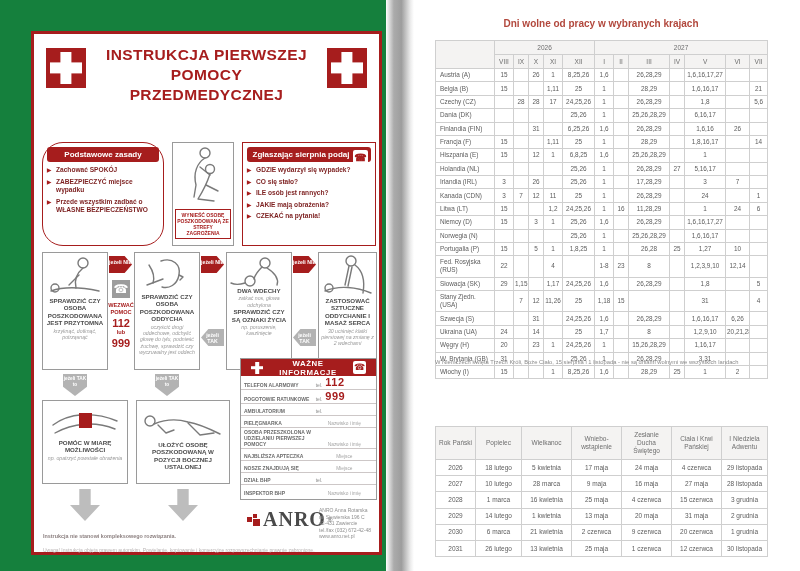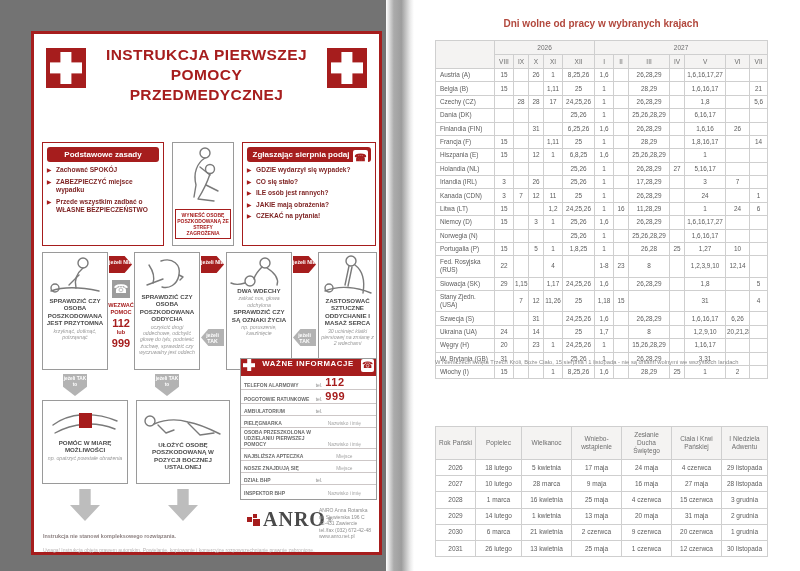--- a/index.html
+++ b/index.html
@@ -1,21 +1,21 @@
 <!DOCTYPE html>
 <html><head>
 <meta charset="utf-8">
 <style>
   html,body{margin:0;padding:0;width:800px;height:571px;background:#fff;overflow:hidden;
     font-family:"Liberation Sans", sans-serif;}
   
   #canvas{position:relative;width:800px;height:571px;background:#fff;}
   .gutter{position:absolute;left:386px;top:0;width:28px;height:571px;
     background:linear-gradient(90deg,#ffffff 0%,#ababab 28%,#9d9d9d 55%,#ededed 88%,#ffffff 100%);}
-  .page-left{position:absolute;left:0;top:0;width:386px;height:571px;background:#737373;}
+  .page-left{position:absolute;left:0;top:0;width:386px;height:571px;background:#15803d;}
   .page-right{position:absolute;left:414px;top:0;width:386px;height:571px;background:#fff;}
 
   
   .poster{position:absolute;left:31px;top:31px;width:351px;height:524px;border:3px solid #a61d1d;
     box-sizing:border-box;background:#fff;}
   .cross{position:absolute;width:40px;height:40px;background:#a61d1d;}
   .cross .v{position:absolute;left:50%;top:11%;width:28%;height:78%;background:#fff;transform:translateX(-50%);}
   .cross .h{position:absolute;top:50%;left:11%;height:28%;width:78%;background:#fff;transform:translateY(-50%);}
   .poster-title{position:absolute;left:58px;width:229px;top:11px;margin:0;text-align:center;
     font-size:15.5px;line-height:20px;font-weight:bold;color:#a61d1d;letter-spacing:.4px;}
@@ -53,21 +53,21 @@
     font-weight:bold;font-size:7.4px;line-height:9px;text-align:center;display:flex;align-items:center;
     justify-content:center;padding:0 3px;box-sizing:border-box;}
   .disclaimer{position:absolute;left:9px;top:499px;font-size:5.4px;font-weight:bold;color:#8d8181;}
   .copyright{position:absolute;left:9px;top:513px;font-size:5px;color:#b9b4b4;}
   .ill{display:block;margin:2px auto 0;}
   .ill path,.ill circle,.ill line{fill:none;stroke:#7a7a7a;stroke-width:1.4;stroke-linecap:round;stroke-linejoin:round;}
 
   
   .info{position:absolute;left:206px;top:324px;width:137px;height:142px;border:1px solid #9a9a9a;
     box-sizing:border-box;}
-  .iheader{height:17px;background:#a61d1d;display:flex;padding:0 2px;}
+  .iheader{height:17px;background:#a61d1d;display:flex;align-items:center;padding:0 10px;}
   .iheader .wcross{position:relative;width:12px;height:12px;flex:none;}
   .iheader .wcross .v{position:absolute;left:50%;top:0;width:30%;height:100%;background:#fff;transform:translateX(-50%);}
   .iheader .wcross .h{position:absolute;top:50%;left:0;height:30%;width:100%;background:#fff;transform:translateY(-50%);}
   .iheader .ititle{flex:1;color:#fff;font-weight:bold;font-size:7.8px;text-align:center;letter-spacing:.6px;}
   .iheader .iphone{flex:none;width:13px;height:13px;background:#fff;border-radius:2px;color:#a61d1d;
     font-size:9px;line-height:13px;text-align:center;}
   .irow{display:flex;align-items:flex-end;border-bottom:1px solid #cdc7c7;padding:1px 3px;box-sizing:border-box;}
   .irow .lbl{flex:1.25;font-size:5px;line-height:6px;font-weight:bold;color:#6b6b6b;text-transform:uppercase;}
   .irow .val{flex:1;display:flex;align-items:flex-end;justify-content:flex-start;gap:3px;}
   .irow .tel{font-size:5px;color:#8d8d8d;}
@@ -106,21 +106,21 @@
           <i class="v"></i>
           <i class="h"></i>
         </div>
       <div class="cross" style="left:293px;top:14px;">
           <i class="v"></i>
           <i class="h"></i>
         </div>
       <h1 class="poster-title">INSTRUKCJA PIERWSZEJ POMOCY PRZEDMEDYCZNEJ</h1>
 
 
-      <div class="rbox" style="left:8px;top:108px;width:122px;height:104px;">
+      <div class="rbox" style="left:8px;top:108px;width:122px;height:104px;border-radius:21px;">
         <div class="rhead">Podstawowe zasady</div>
         <ul class="blist">
             <li>Zachować SPOKÓJ</li>
             <li>ZABEZPIECZYĆ miejsce wypadku</li>
             <li>Przede wszystkim zadbać o WŁASNE BEZPIECZEŃSTWO</li>
           </ul>
       </div>
 
       <div class="gbox" style="left:138px;top:108px;width:62px;height:104px;">
         <svg class="ill" width="54" height="62" viewBox="0 0 54 62">

